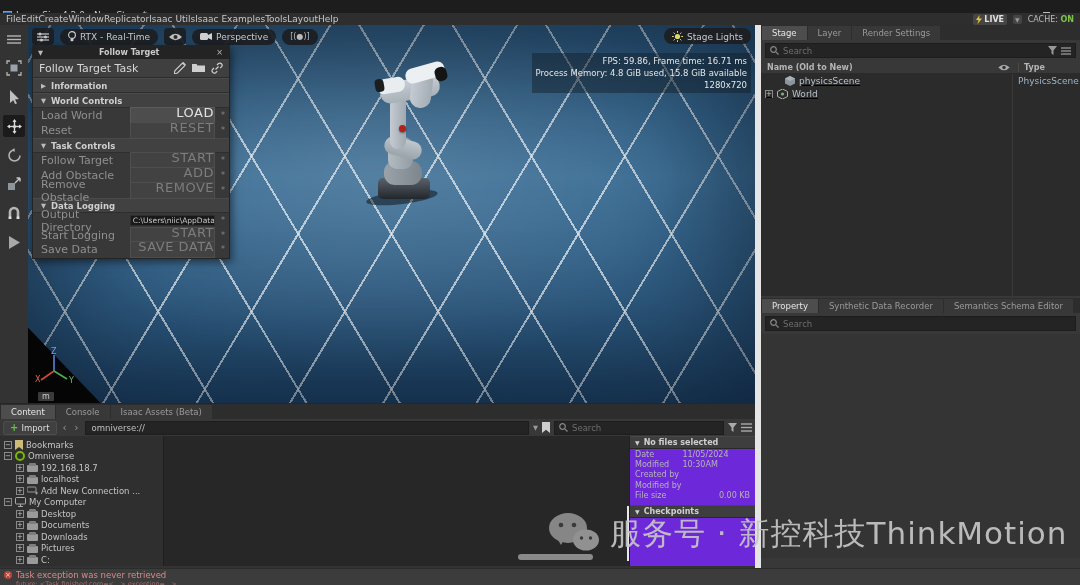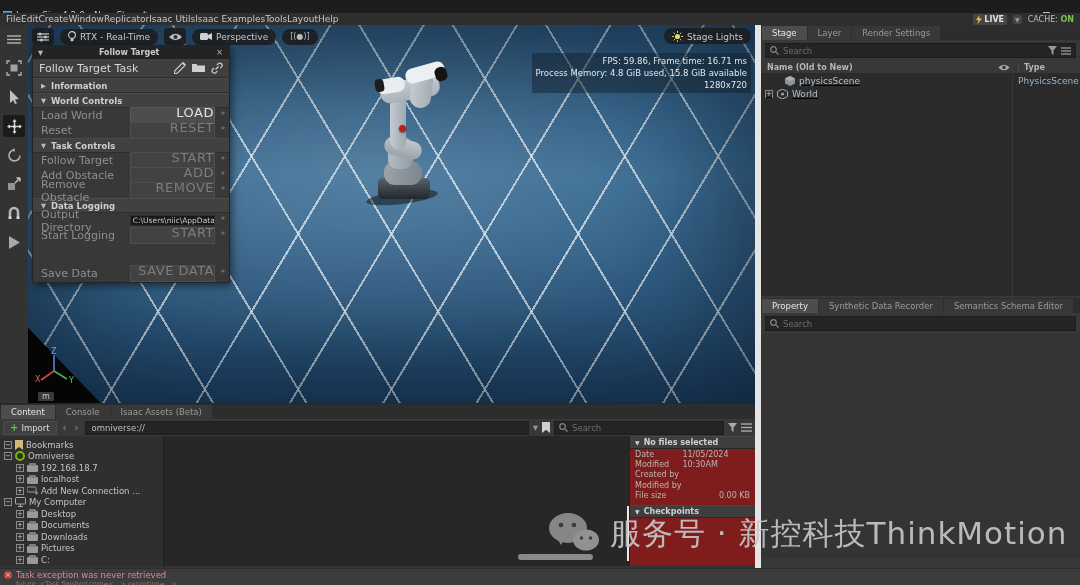--- a/index.html
+++ b/index.html
@@ -108,21 +108,21 @@
   .import-btn b { color:#6abf4b; font-size:10px; font-weight:bold; }
   .navchev { color:#9a9a9a; font-size:10px; padding:0 2px; }
   .crumbbar { flex:1; background:#242424; border:1px solid #1d1d1d; height:14px; color:#c0c0c0;
     font-size:8.5px; display:flex; align-items:center; padding:0 6px; }
   .minisearch { width:170px; background:#242424; border:1px solid #1d1d1d; height:14px;
     display:flex; align-items:center; gap:4px; padding:0 4px; }
   .bbody { display:flex; height:130px; }
   .ftree { width:163px; background:#2f2f2f; padding-top:3px; overflow:hidden; }
   .ftrow { display:flex; align-items:center; height:11.5px; gap:3px; color:#c4c4c4; font-size:8.5px; }
   .filearea { flex:1; background:#272727; border-left:1px solid #1f1f1f; position:relative; }
-  .infopanel { width:126px; background:#7f1d1d; border-left:1px solid #222; font-size:8px; color:#b5b5b5; }
+  .infopanel { width:126px; background:#6d28d9; border-left:1px solid #222; font-size:8px; color:#b5b5b5; }
   .info-sec { background:#3e3e3e; border-top:1px solid #474747; border-bottom:1px solid #282828;
     height:13px; display:flex; align-items:center; gap:4px; padding-left:5px; color:#d0d0d0;
     font-weight:bold; font-size:8px; }
   .inforow { display:flex; padding:1px 5px 0; line-height:9.5px; }
   .hscroll { position:absolute; left:518px; top:150px; width:75px; height:6px; background:#8a8a8a; border-radius:3px; }
   .vscroll-thumb { position:absolute; right:0; top:70px; width:2px; height:55px; background:#e8e8e8; }
 
   
   .statusbar { left:0; top:568px; width:1080px; height:17px; background:#3c3c3c;
     border-top:1px solid #2c2c2c; color:#d98a8a; font-size:8.5px; overflow:hidden; }
@@ -426,21 +426,21 @@
           </span>
       </div>
       <div class="ft-row">
         <span class="lbl">Start Logging</span>
         <span class="ft-btn">START</span>
         <span class="ft-tail">
             <i></i>
             <b>*</b>
           </span>
       </div>
-      <div class="ft-row" style="padding-bottom:3px;margin-top:24px;">
+      <div class="ft-row" style="padding-bottom:3px;">
         <span class="lbl">Save Data</span>
         <span class="ft-btn">SAVE DATA</span>
         <span class="ft-tail">
             <i></i>
             <b>*</b>
           </span>
       </div>
     </div>
   </div>
 

